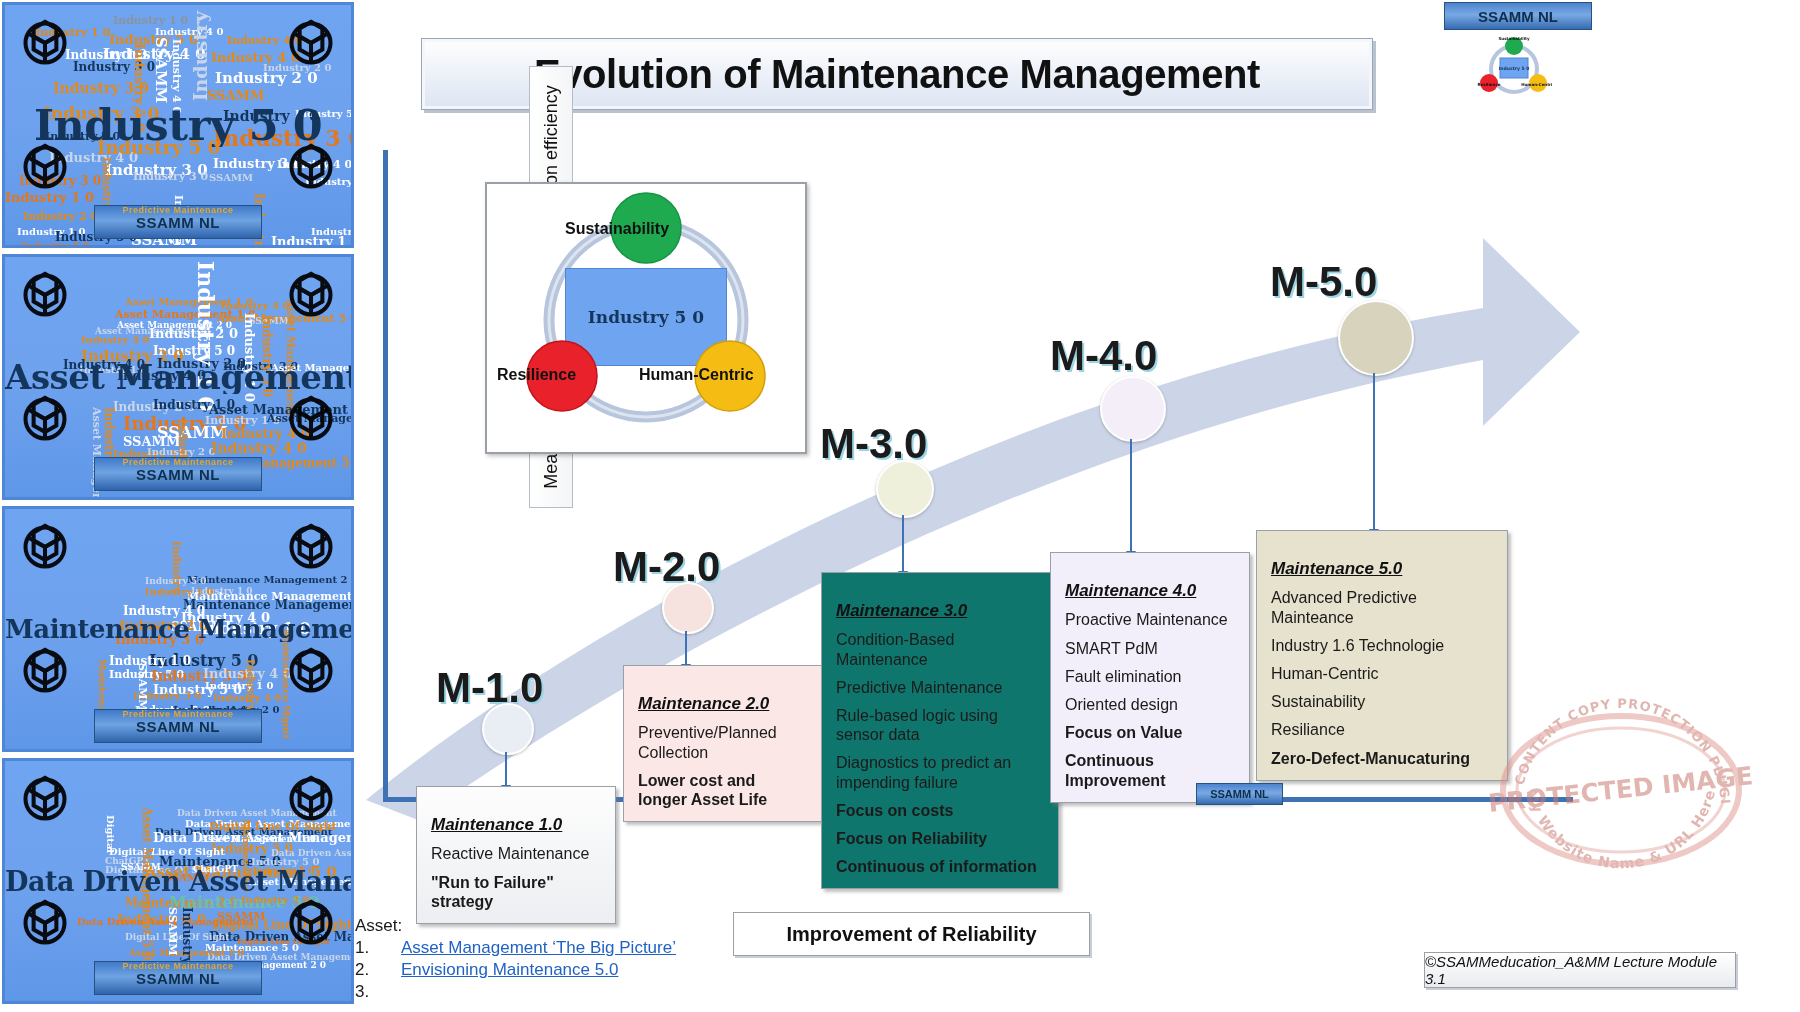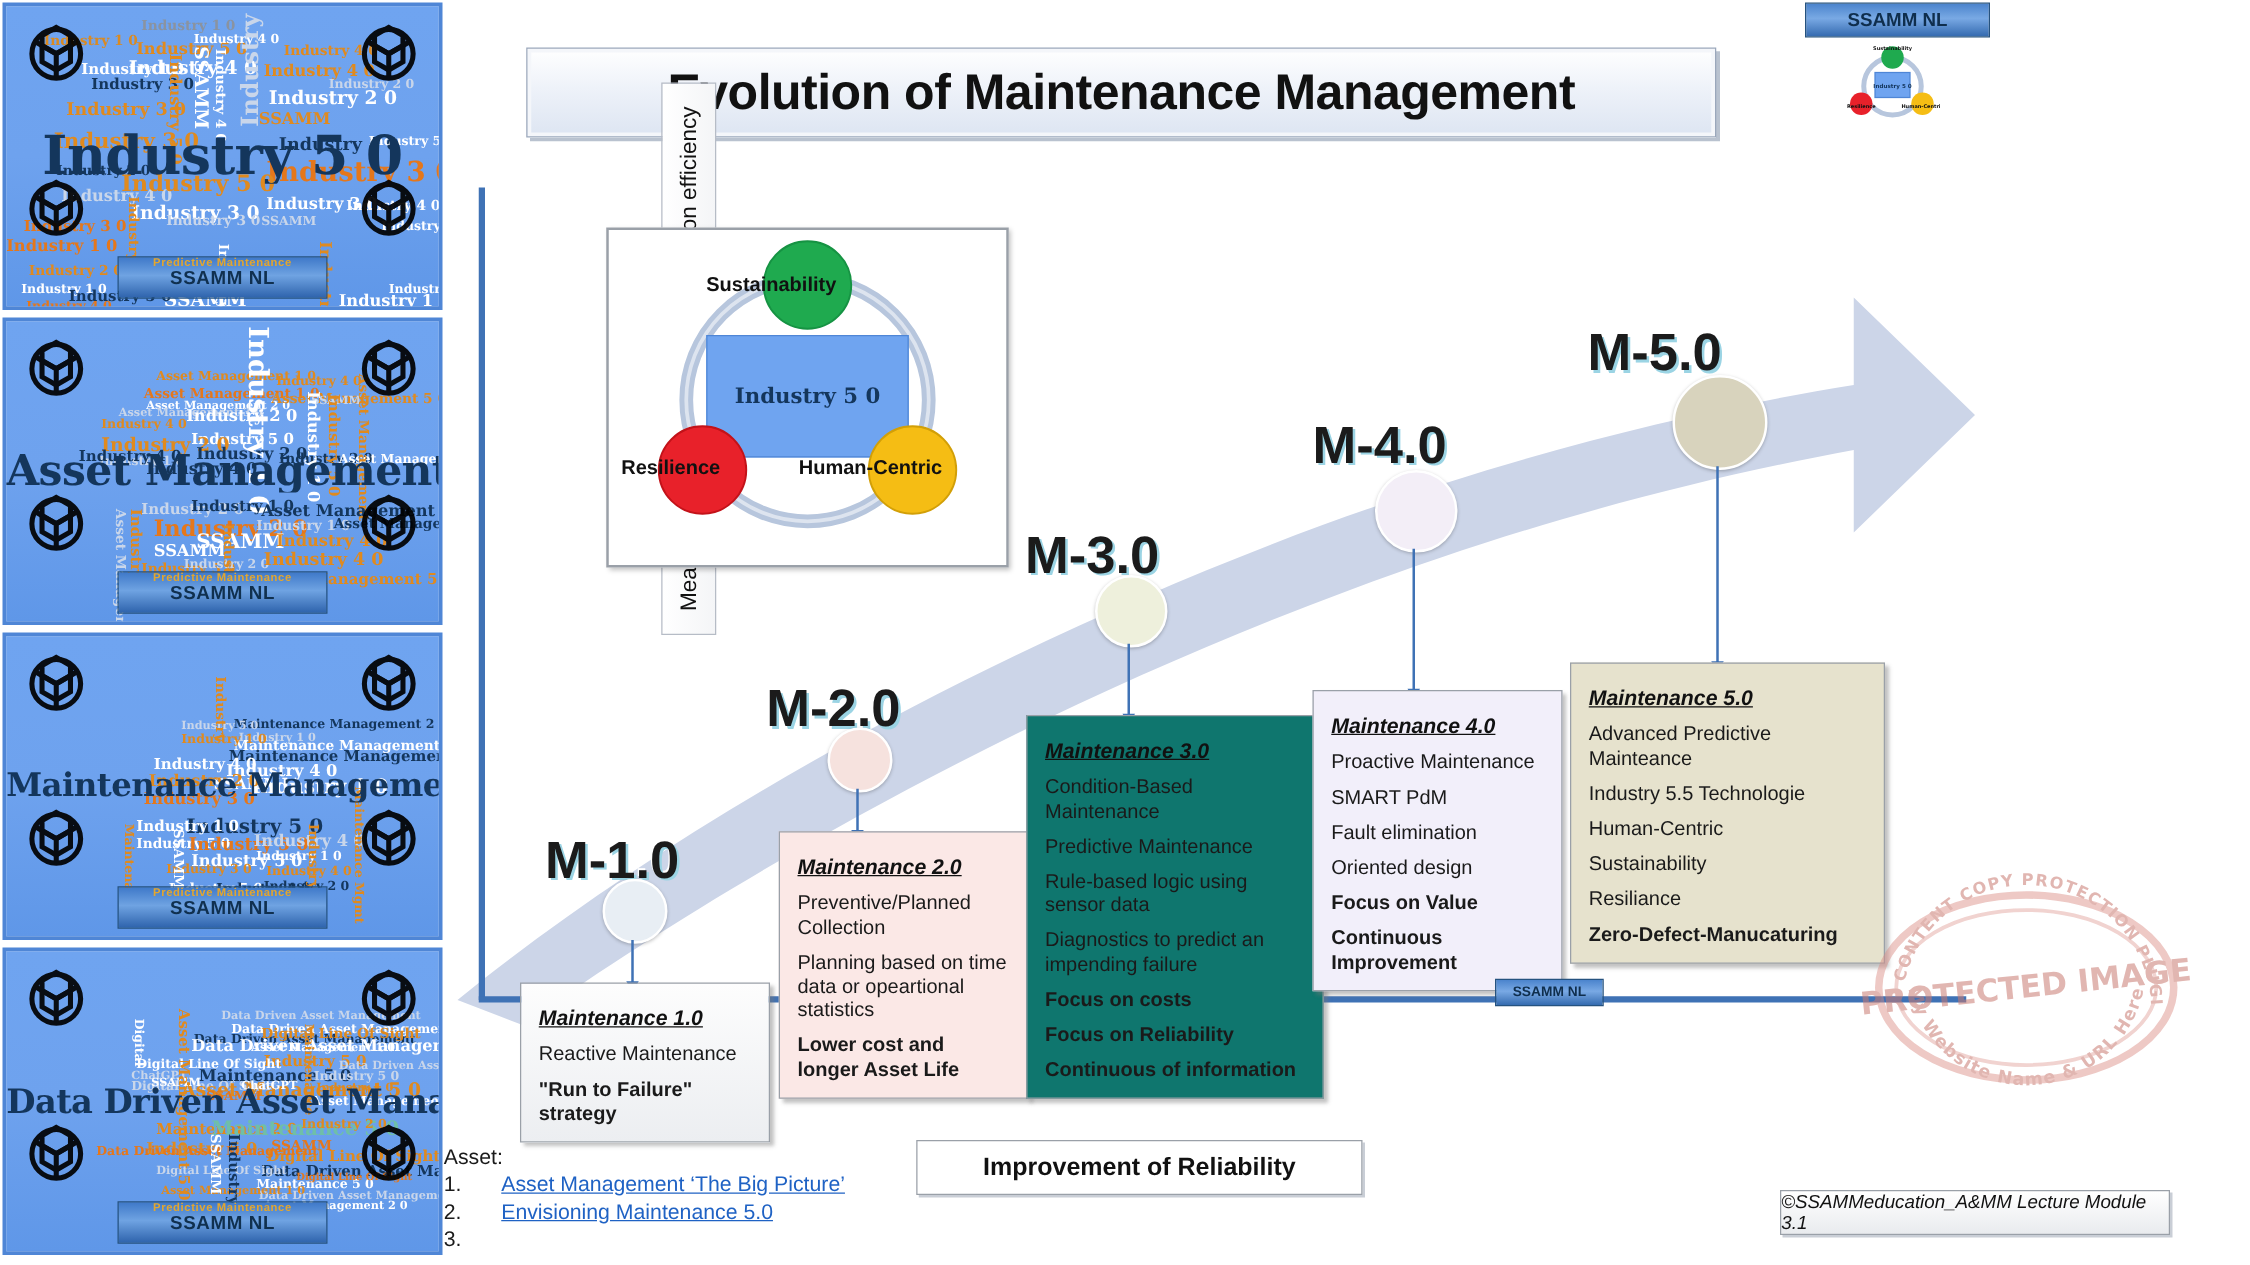--- a/index.html
+++ b/index.html
@@ -158,21 +158,21 @@
     content:"";position:absolute;left:-4px;bottom:-8px;
     border-left:5px solid transparent;border-right:5px solid transparent;
     border-top:9px solid #3f72b5;
   }
 
   
   .info{
     position:absolute;
     border:1px solid #9aa0a8;
     box-shadow:3px 3px 3px rgba(120,120,120,.45);
-    padding:18px 14px 12px 14px;
+    padding:28px 14px 12px 14px;
     box-sizing:border-box;
     font-size:16px;color:#1a1a1a;line-height:1.2;
   }
   .info h4{
     margin:0 0 9px 0;font-size:17px;font-style:italic;font-weight:bold;
     text-decoration:underline;color:#111;
   }
   .info p{margin:0 0 9px 0;}
   .info p.b{font-weight:bold;}
   .info p:last-child{margin-bottom:0;}
@@ -655,21 +655,20 @@
 
   <div class="info" id="box1">
     <h4>Maintenance 1.0</h4>
     <p>Reactive Maintenance</p>
     <p class="b">"Run to Failure" strategy</p>
   </div>
 
   <div class="info" id="box2">
     <h4>Maintenance 2.0</h4>
     <p>Preventive/Planned Collection</p>
-    <p>Planning based on time data or opeartional statistics</p>
     <p class="b">Lower cost and longer Asset Life</p>
   </div>
 
   <div class="info" id="box3">
     <h4>Maintenance 3.0</h4>
     <p>Condition-Based Maintenance</p>
     <p>Predictive Maintenance</p>
     <p>Rule-based logic using sensor data</p>
     <p>Diagnostics to predict an impending failure</p>
     <p class="b">Focus on costs</p>
@@ -683,21 +682,21 @@
     <p>SMART PdM</p>
     <p>Fault elimination</p>
     <p>Oriented design</p>
     <p class="b">Focus on Value</p>
     <p class="b">Continuous Improvement</p>
   </div>
 
   <div class="info" id="box5">
     <h4>Maintenance 5.0</h4>
     <p>Advanced Predictive Mainteance</p>
-    <p>Industry 5.5 Technologie</p>
+    <p>Industry 1.6 Technologie</p>
     <p>Human-Centric</p>
     <p>Sustainability</p>
     <p>Resiliance</p>
     <p class="b">Zero-Defect-Manucaturing</p>
   </div>
 
   <div class="ssamm-strip" id="strip-axis">
     <span>SSAMM NL</span>
   </div>
 

